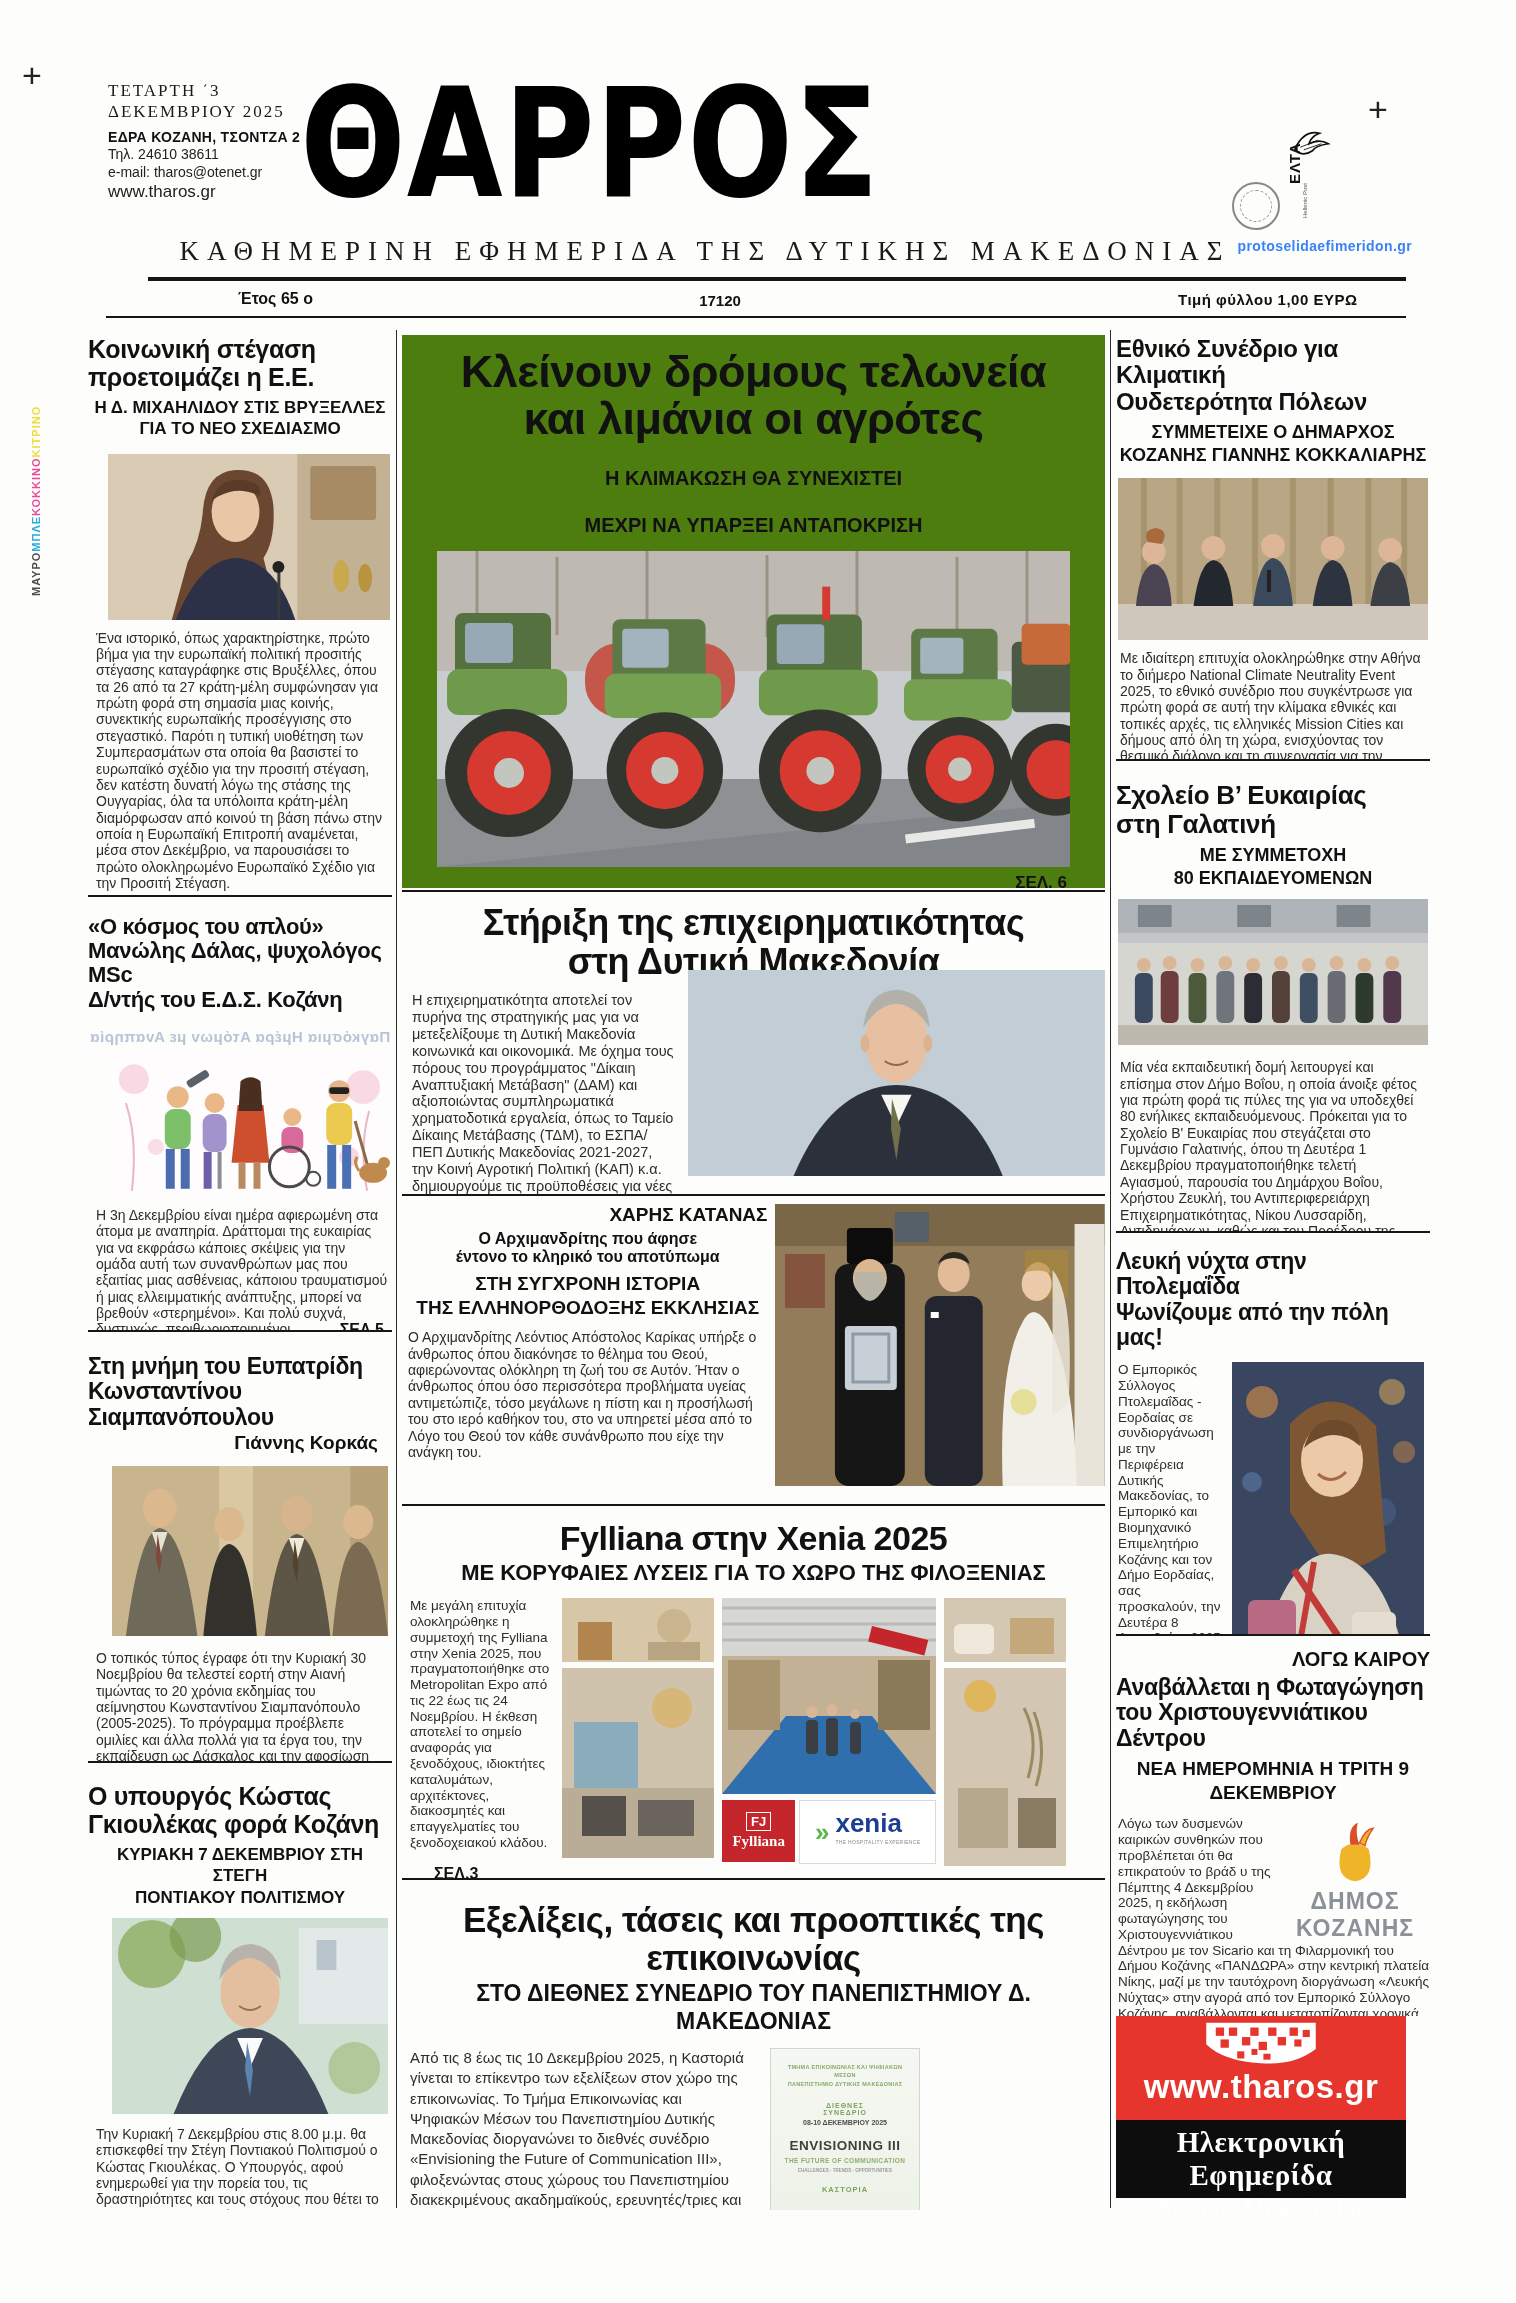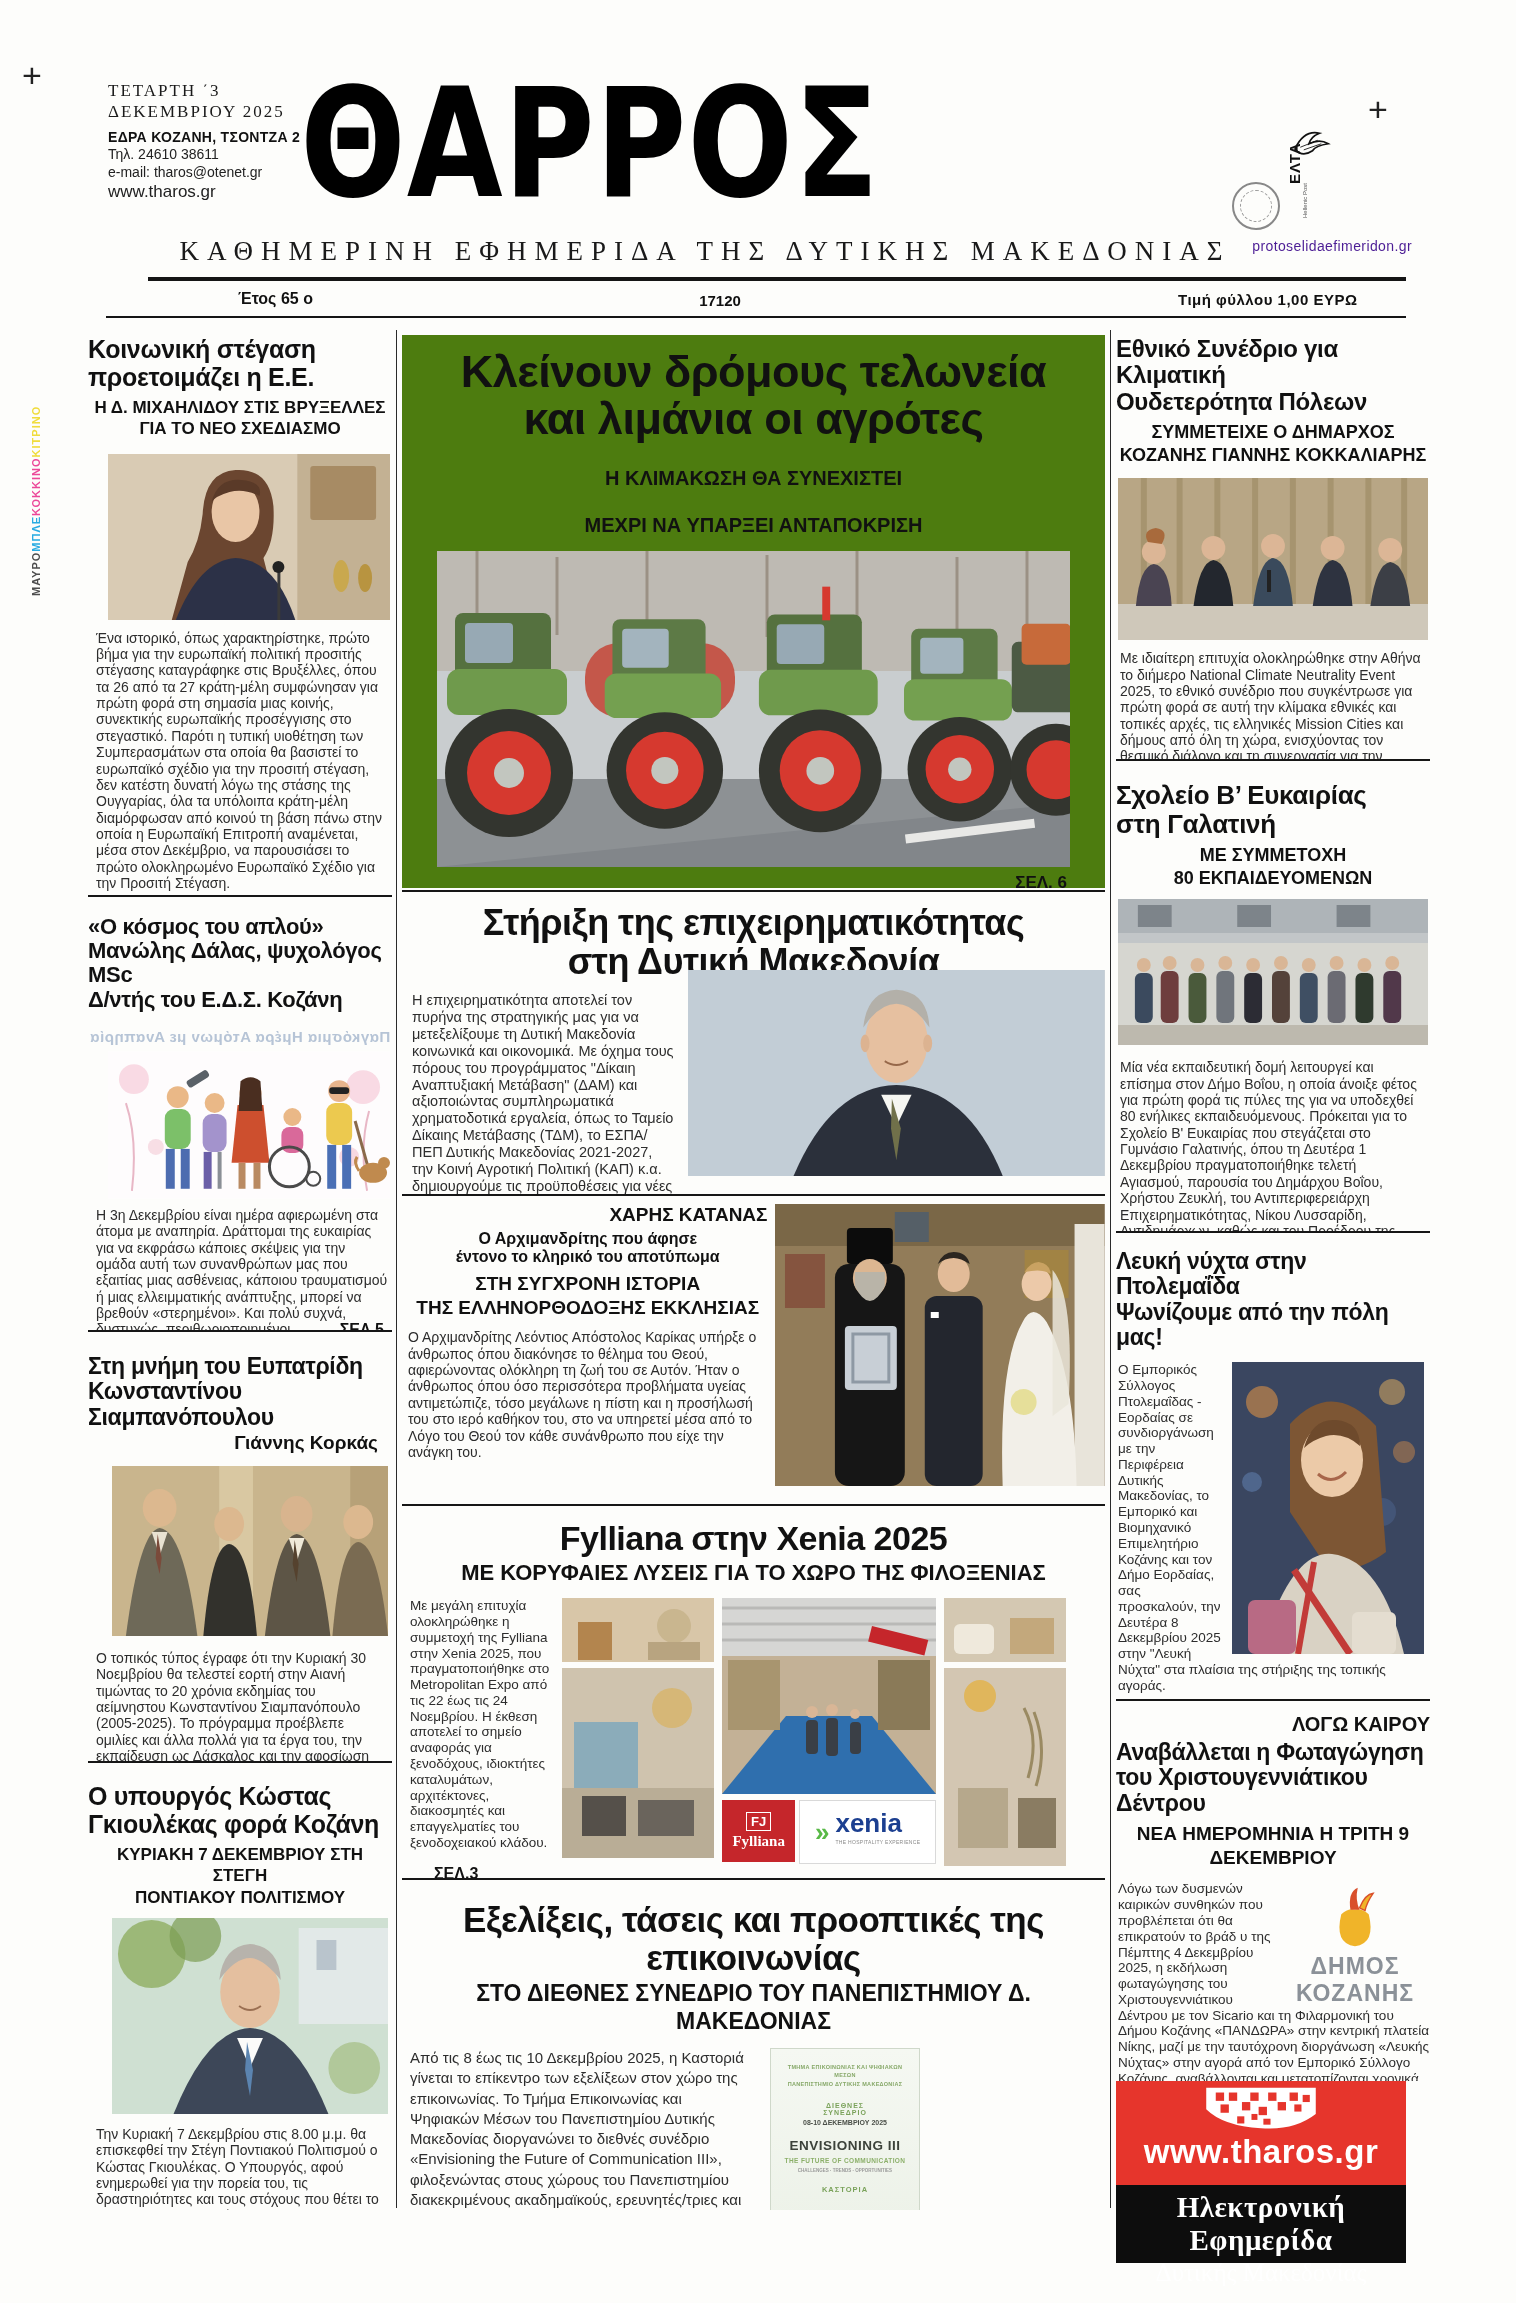--- a/index.html
+++ b/index.html
@@ -26,21 +26,21 @@
   .issue{left:655px;top:292px;width:130px;text-align:center;font-size:15px;font-weight:bold;}
   .price{left:1178px;top:291px;font-size:15px;font-weight:bold;letter-spacing:.5px;}
   .elta{left:1288px;top:122px;width:64px;height:110px;}
   .elta-txt{position:absolute;left:-2px;top:62px;transform:rotate(-90deg);transform-origin:left top;
             font-weight:bold;font-size:15px;letter-spacing:1px;}
   .elta-sub{position:absolute;left:14px;top:96px;transform:rotate(-90deg);transform-origin:left top;
             font-size:6px;color:#555;white-space:nowrap;}
   .stamp{left:1232px;top:182px;width:44px;height:44px;border:2px solid #888;border-radius:50%;}
   .stamp:before{content:"";position:absolute;inset:6px;border:1px dashed #999;border-radius:50%;}
   .protoselida{left:1190px;top:238px;width:222px;text-align:right;
-               font-size:14px;font-weight:normal;color:#4c1d95;letter-spacing:.4px;}
+               font-size:14px;font-weight:bold;color:#3b82f6;letter-spacing:.4px;}
   .colorbar{left:30px;top:596px;transform:rotate(-90deg);transform-origin:left top;
             white-space:nowrap;font-size:11px;font-weight:bold;letter-spacing:1px;}
 
   
   .vdiv{width:1px;background:#2a2a2a;top:330px;height:1878px;}
   .col{top:330px;}
   .col-left{left:88px;width:304px;}
   .col-center{left:402px;width:703px;}
   .col-right{left:1116px;width:314px;}
   .story{box-sizing:border-box;overflow:hidden;}
@@ -586,21 +586,21 @@
               <rect x="239" y="74" width="18" height="50" rx="6" fill="#2f3a2e"></rect>
             <circle cx="276" cy="64" r="7" fill="#d9b696"></circle>
               <rect x="267" y="72" width="18" height="52" rx="6" fill="#51384a"></rect>
           </g>
         </svg>
       </div>
       <p class="body" style="margin:14px 8px 0 4px;">Μία νέα εκπαιδευτική δομή λειτουργεί και επίσημα στον Δήμο Βοΐου, η οποία άνοιξε φέτος για πρώτη φορά τις πύλες της για να υποδεχθεί 80 ενήλικες εκπαιδευόμενους. Πρόκειται για το Σχολείο Β' Ευκαιρίας που στεγάζεται στο Γυμνάσιο Γαλατινής, όπου τη Δευτέρα 1 Δεκεμβρίου πραγματοποιήθηκε τελετή Αγιασμού, παρουσία του Δημάρχου Βοΐου, Χρήστου Ζευκλή, του Αντιπεριφερειάρχη Επιχειρηματικότητας, Νίκου Λυσσαρίδη, Αντιδημάρχων, καθώς και του Προέδρου της Κοινότητας Γαλατινής, Κωνσταντίνου Τσολάκη..</p>
 
     </article>
 
-    <article class="story div-b clearfix" style="height:468px;padding-top:16px;">
+    <article class="story div-b clearfix" style="height:403px;padding-top:16px;">
       <h2 class="t-col pre" style="font-size:23px;">Λευκή νύχτα στην Πτολεμαΐδα
 Ψωνίζουμε από την πόλη μας!</h2>
       <div style="margin-top:12px;">
         <div class="fl-r ph" style="width:192px;height:292px;margin:0 6px 6px 10px;">
           <svg viewBox="0 0 192 292" preserveAspectRatio="none">
             <rect width="192" height="292" fill="#3a4660"></rect>
             <circle cx="30" cy="40" r="16" fill="#d98f46" opacity=".6"></circle>
               <circle cx="160" cy="30" r="13" fill="#e8b25c" opacity=".5"></circle>
             <circle cx="172" cy="90" r="11" fill="#d98f46" opacity=".45"></circle>
               <circle cx="20" cy="120" r="10" fill="#5874a0" opacity=".7"></circle>

